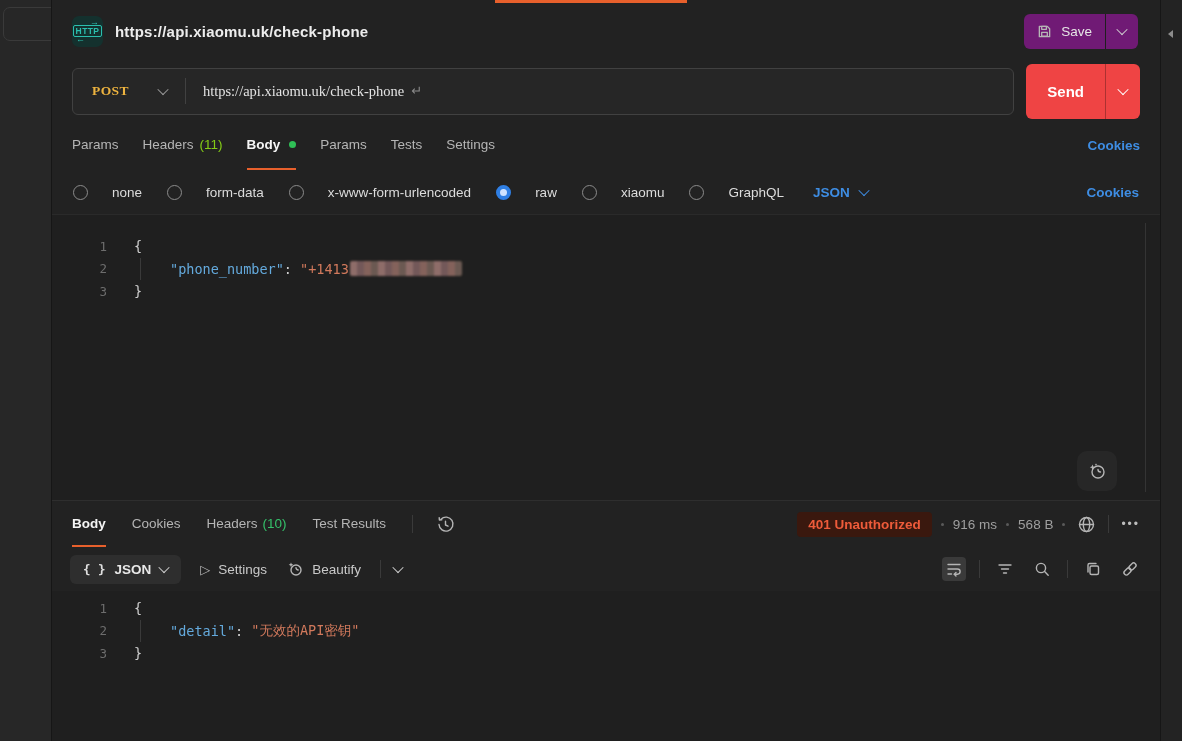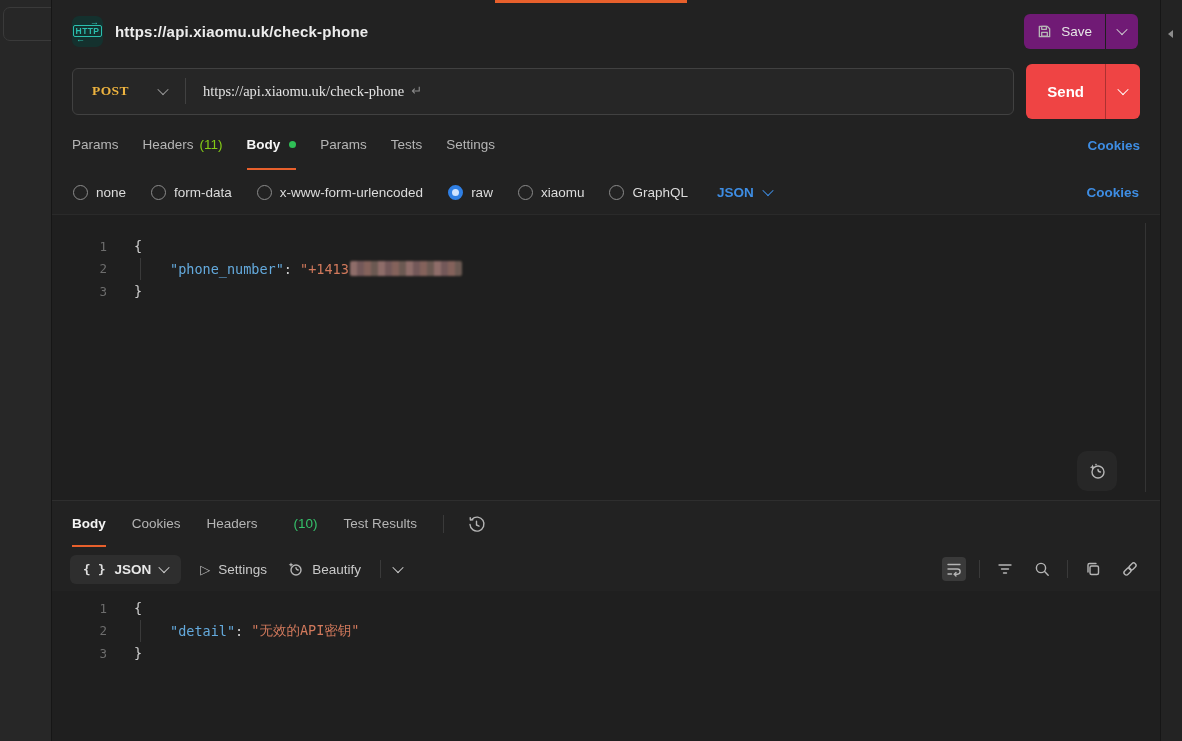--- a/index.html
+++ b/index.html
@@ -57,21 +57,21 @@
   .tabs-row{height:50px;display:flex;align-items:center;padding:0 20px;gap:24px;box-sizing:border-box;}
   .tab{height:100%;display:flex;align-items:center;gap:6px;color:#b5b5b5;font-size:13.5px;cursor:pointer;
        border-bottom:2px solid transparent;box-sizing:border-box;}
   .tab.active{color:#f5f5f5;font-weight:600;border-bottom:2px solid #e8602c;}
   .tab .count{color:#84cc16;text-align:center;}
   .body-dot{width:7px;height:7px;border-radius:50%;background:#2fbf56;margin-left:3px;}
   .cookies-link{margin-left:auto;color:#3e8de3;font-weight:700;font-size:13.5px;cursor:pointer;}
 
   
   .options-row{height:44px;display:flex;align-items:center;padding:0 21px;gap:25px;box-sizing:border-box;}
-  .radio-option{display:flex;align-items:flex-end;gap:8px;cursor:pointer;}
+  .radio-option{display:flex;align-items:flex-end;gap:24px;cursor:pointer;}
   .radio{width:15px;height:15px;border-radius:50%;border:1.5px solid #8b8b8b;box-sizing:border-box;background:transparent;}
   .radio.selected{border:4.5px solid #2f7fe4;background:#cfe3ff;}
   .radio-label{color:#dcdcdc;font-size:13.5px;}
   .lang-select{display:flex;align-items:center;gap:10px;color:#3e8de3;font-weight:700;font-size:13.5px;cursor:pointer;margin-left:4px;}
   .beautify-link{margin-left:auto;color:#3e8de3;font-weight:700;font-size:13.5px;cursor:pointer;}
 
   
   .editor{position:relative;background:#1f1f1f;font-family:"DejaVu Sans Mono", monospace;box-sizing:border-box;}
   .req-editor{height:286px;border-top:1px solid #2a2a2a;padding-top:20px;}
   .resp-editor{height:150px;padding-top:6px;}
@@ -89,21 +89,21 @@
   .scroll-line{position:absolute;right:14px;top:8px;bottom:8px;width:1px;background:#343434;}
   .postbot{position:absolute;right:43px;bottom:9px;width:40px;height:40px;border-radius:10px;background:#272727;
            display:flex;align-items:center;justify-content:center;cursor:pointer;}
 
   
   .resp-header{height:47px;border-top:1px solid #2e2e2e;display:flex;align-items:center;padding:0 20px;
                box-sizing:border-box;gap:26px;}
   .resp-tab{height:100%;display:flex;align-items:center;gap:5px;color:#b5b5b5;font-size:13.5px;cursor:pointer;
             border-bottom:2px solid transparent;box-sizing:border-box;}
   .resp-tab.active{color:#f5f5f5;font-weight:600;border-bottom:2px solid #e8602c;}
-  .resp-tab .count{color:#35c06a;margin-left:31px;}
+  .resp-tab .count{color:#35c06a;}
   .vsep{width:1px;height:18px;background:#3a3a3a;flex:none;}
   .resp-meta{margin-left:auto;display:flex;align-items:center;gap:9px;}
   .status-badge{background:#3a180e;color:#ee5b3a;font-weight:700;font-size:13.5px;padding:5px 11px;border-radius:4px;cursor:pointer;}
   .dot-sep{width:3px;height:3px;border-radius:50%;background:#5a5a5a;}
   .meta-text{color:#9f9f9f;font-size:13.5px;}
   .more-dots{color:#bdbdbd;font-size:12px;letter-spacing:2px;cursor:pointer;margin-left:3px;}
 
   .resp-toolbar{height:44px;display:flex;align-items:center;padding:0 18px;box-sizing:border-box;gap:19px;}
   .json-pill{display:flex;align-items:center;gap:9px;background:#2e2e2e;border-radius:6px;padding:7px 13px;
              color:#e8e8e8;font-size:13.5px;font-weight:600;cursor:pointer;}
@@ -273,20 +273,37 @@
         <span>Test Results</span>
       </div>
       <div class="vsep"></div>
       <div class="icon-btn" style="margin-left:-6px;">
         <svg class="ic" width="19" height="19" viewBox="0 0 19 19">
           <path d="M5 4.2 A7 7 0 1 1 3 9.5"></path>
           <polyline points="3.2,2.6 3.4,5 5.8,4.8"></polyline>
           <polyline points="9.5,6.2 9.5,10 12,11.2"></polyline>
         </svg>
       </div>
+      <div class="resp-meta">
+        <span class="status-badge">401 Unauthorized</span>
+        <span class="dot-sep"></span>
+        <span class="meta-text">916 ms</span>
+        <span class="dot-sep"></span>
+        <span class="meta-text">568 B</span>
+        <span class="dot-sep"></span>
+        <span class="icon-btn">
+          <svg class="ic" width="19" height="19" viewBox="0 0 19 19">
+            <circle cx="9.5" cy="9.5" r="7"></circle>
+            <ellipse cx="9.5" cy="9.5" rx="3.2" ry="7"></ellipse>
+            <line x1="2.5" y1="9.5" x2="16.5" y2="9.5"></line>
+          </svg>
+        </span>
+        <span class="vsep"></span>
+        <span class="more-dots">•••</span>
+      </div>
     </div>
 
     <div class="resp-toolbar">
       <div class="json-pill">
         <span class="braces">{ }</span>
         <span>JSON</span>
         <span class="chev"></span>
       </div>
       <div class="tool-item">
         <span class="play-glyph">▷</span>

